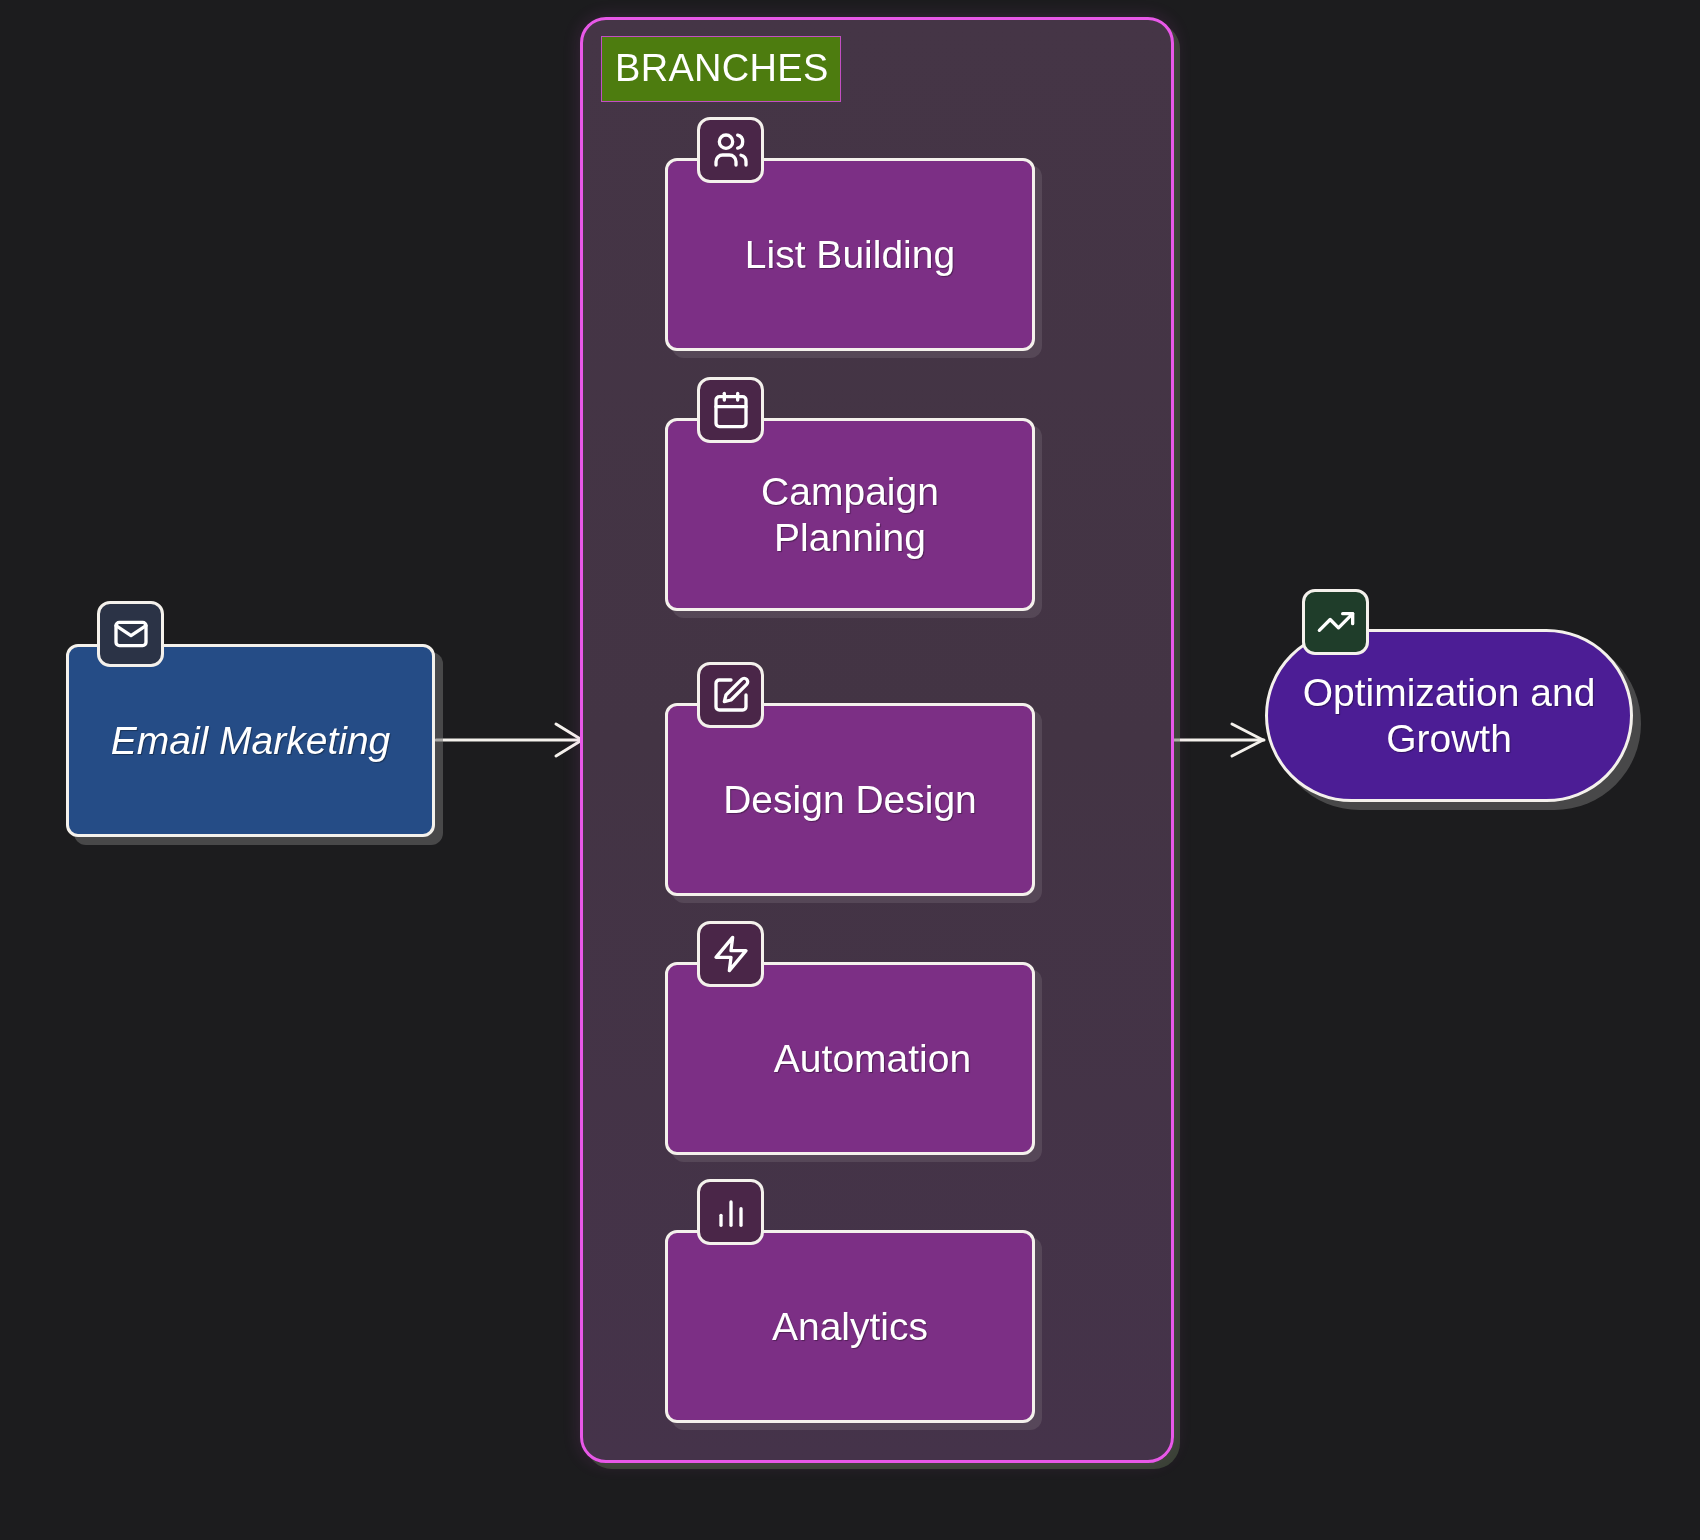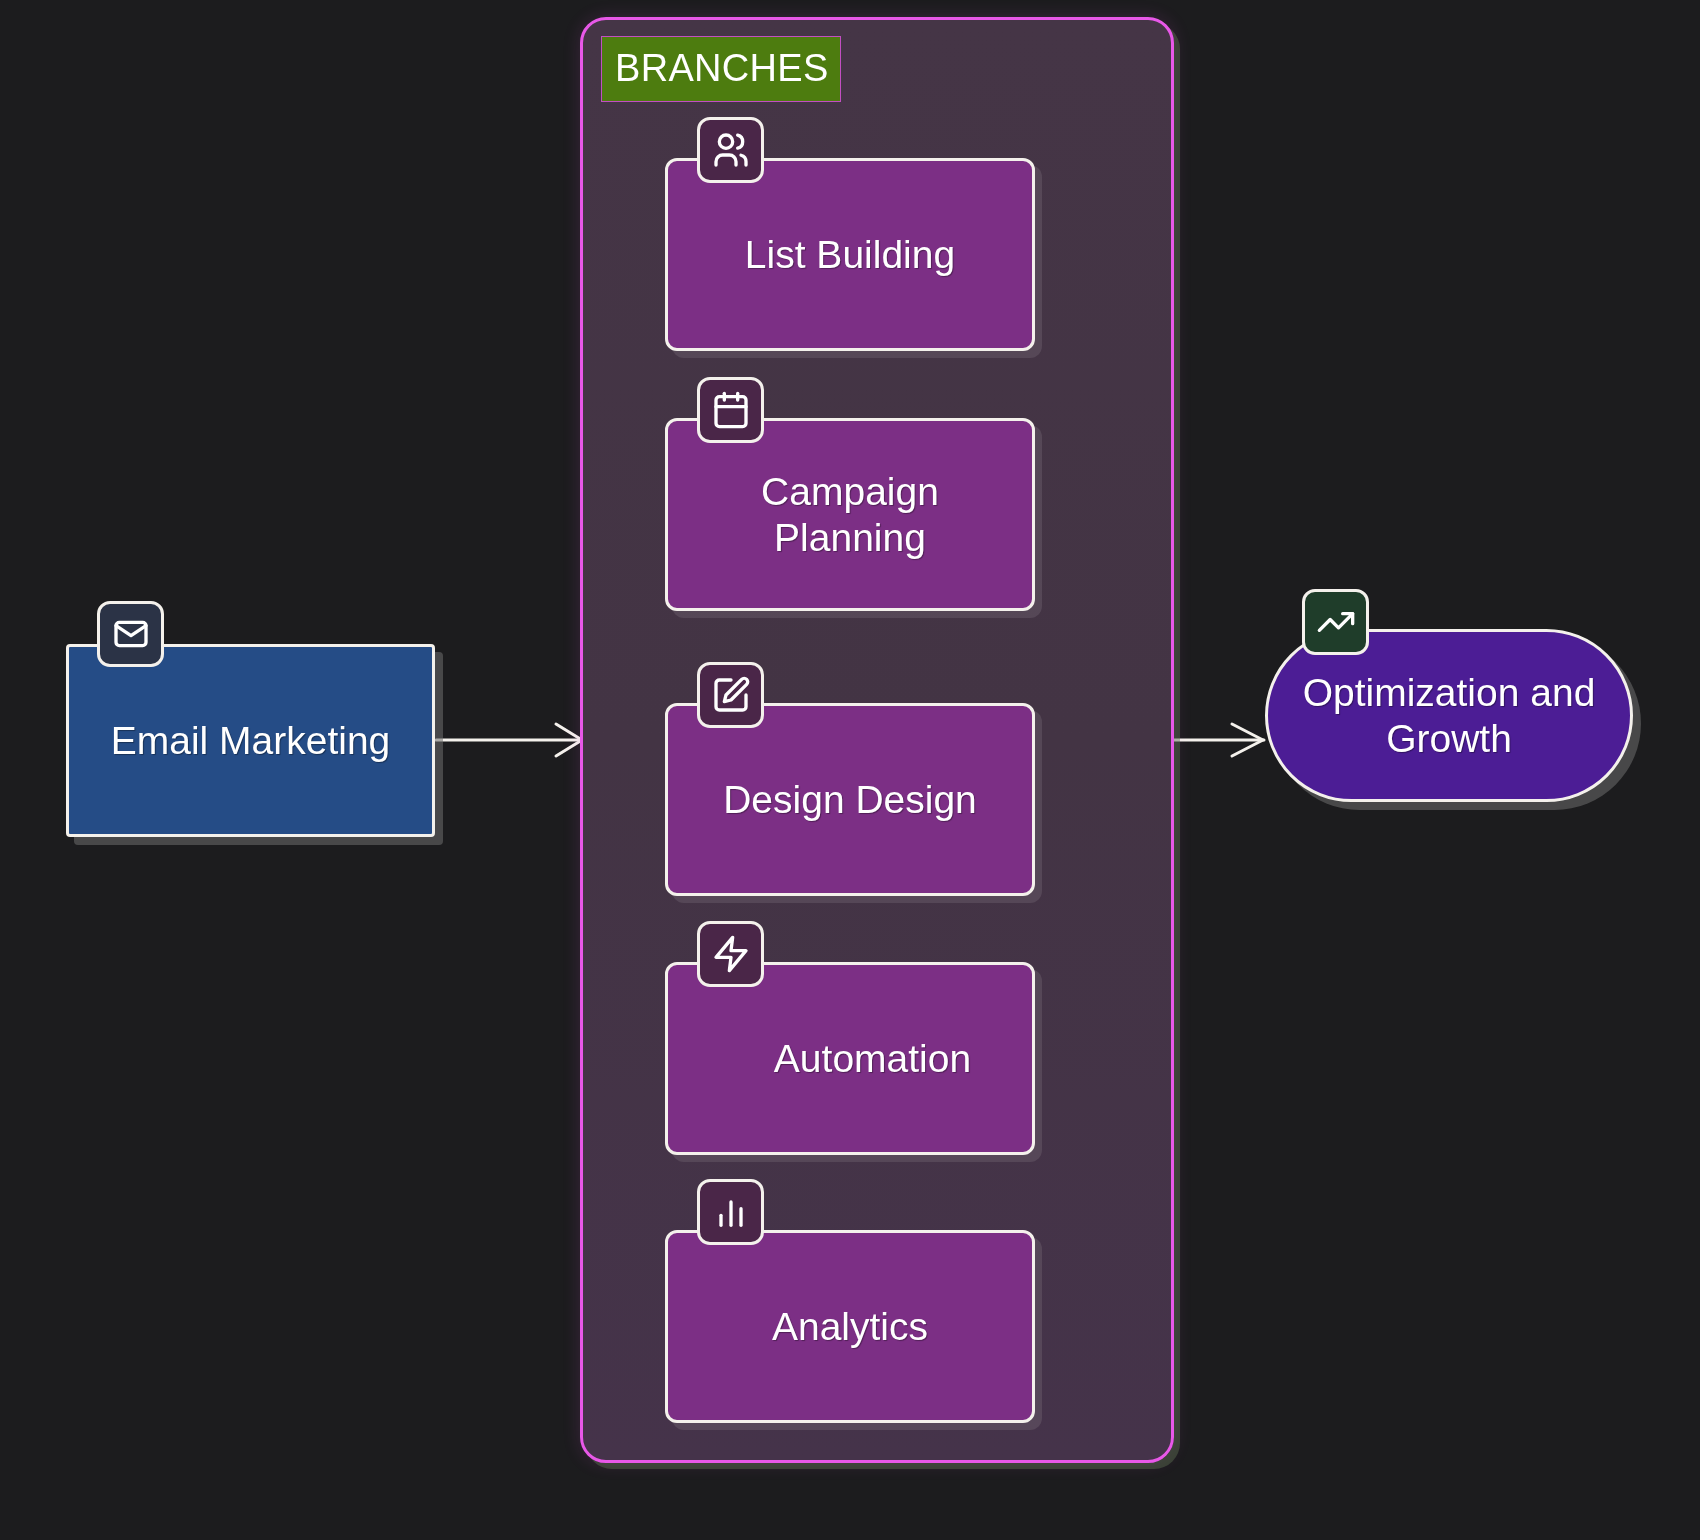--- a/index.html
+++ b/index.html
@@ -29,21 +29,21 @@
   .node {
     display: flex; align-items: center; justify-content: center;
     text-align: center; color: #ffffff;
     border: 3px solid #f4f1ec;
     box-shadow: 8px 8px 0 rgba(110,110,110,0.55);
     font-size: 39px; line-height: 46px;
     text-shadow: 1px 1px 1px rgba(0,0,0,0.35);
   }
   .node.blue {
     left: 66px; top: 644px; width: 369px; height: 193px;
-    background: #254c86; border-radius: 4px;
+    background: #254c86; border-radius: 12px; font-style: italic;
   }
   .node.purple {
     left: 665px; width: 370px; height: 193px;
     background: #7c2f85; border-radius: 12px;
     box-shadow: 7px 7px 0 rgba(120,110,120,0.35);
   }
   .node.green {
     left: 1265px; top: 629px; width: 368px; height: 173px;
     background: #4c1d95; border-radius: 110px;
   }

